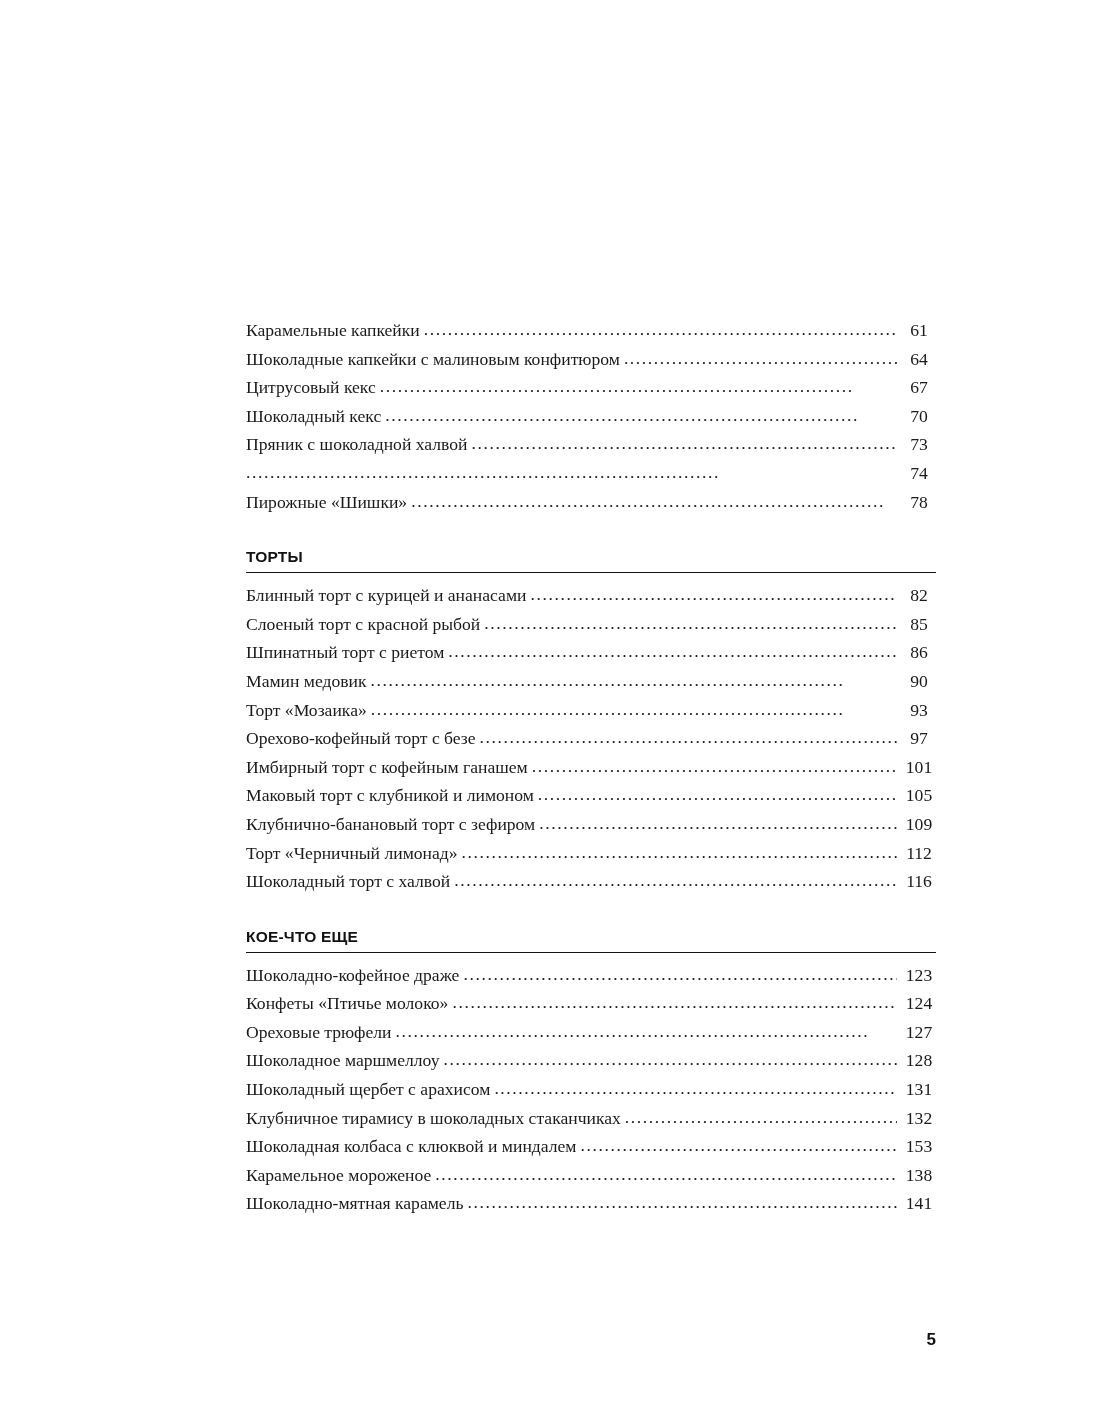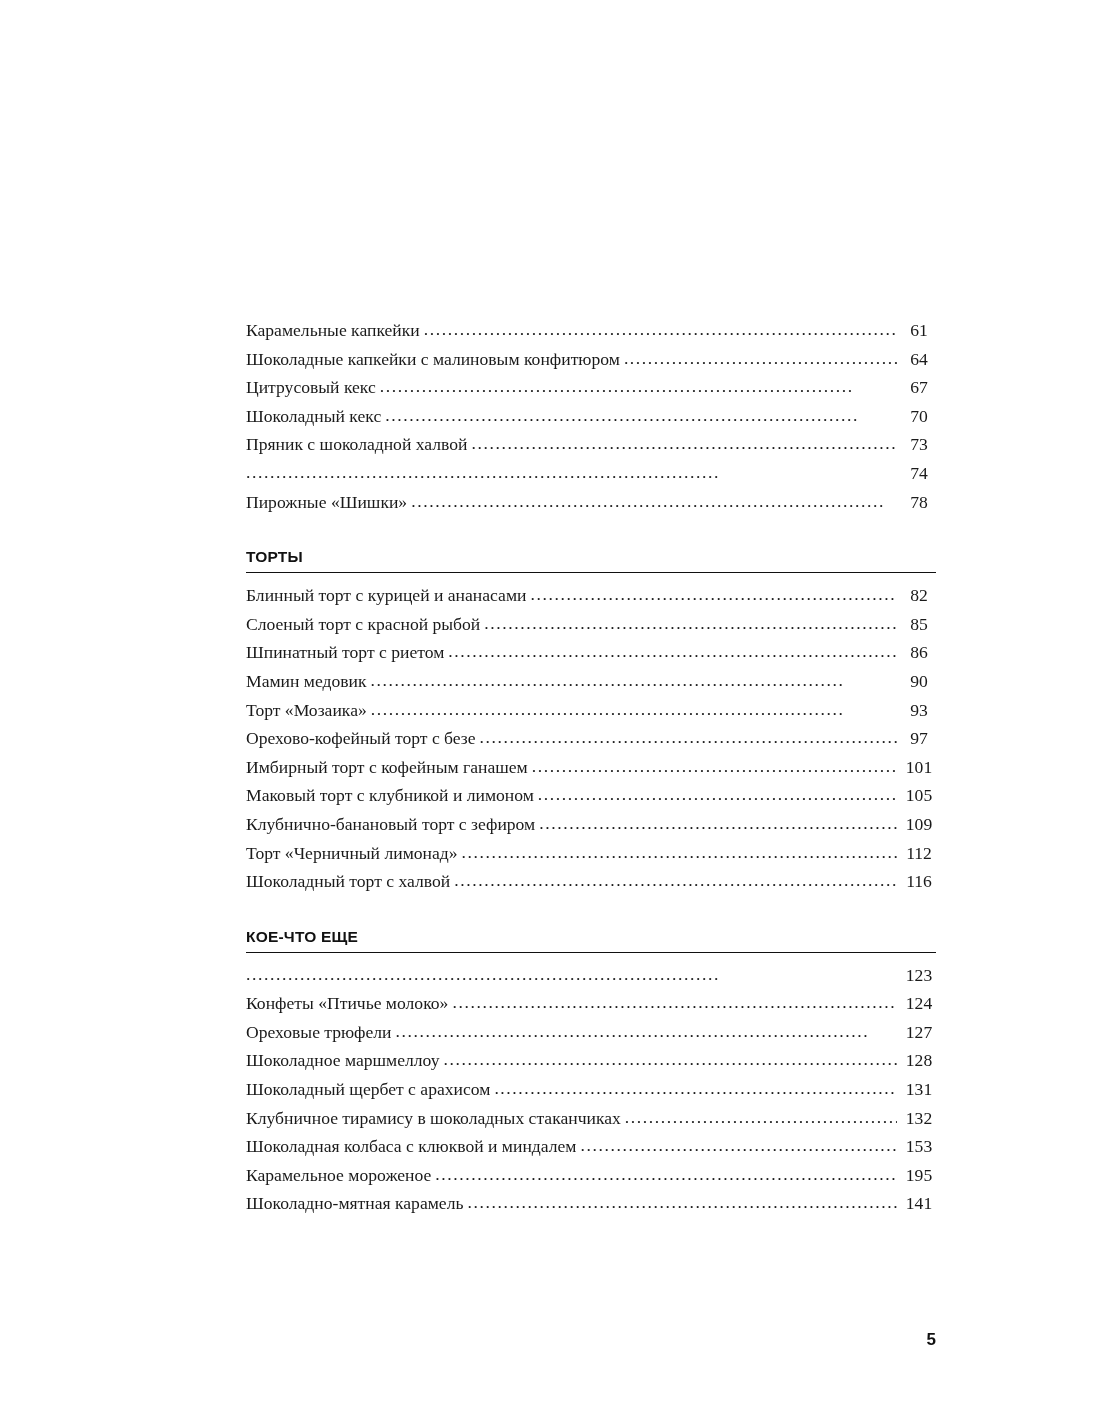--- a/index.html
+++ b/index.html
@@ -181,20 +181,21 @@
             <span class="title">Шоколадный торт с халвой</span>
             <span class="leader">...............................................................................</span>
             <span class="page-num">116</span>
           </div>
         </div>
       </div>
       <div class="toc-section">
         <div class="section-title">КОЕ-ЧТО ЕЩЕ</div>
         <div class="entries">
           <div class="entry">
+            <span class="title">Шоколадно-кофейное драже</span>
             <span class="leader">...............................................................................</span>
             <span class="page-num">123</span>
           </div>
           <div class="entry">
             <span class="title">Конфеты «Птичье молоко»</span>
             <span class="leader">...............................................................................</span>
             <span class="page-num">124</span>
           </div>
           <div class="entry">
             <span class="title">Ореховые трюфели</span>
@@ -217,21 +218,21 @@
             <span class="page-num">132</span>
           </div>
           <div class="entry">
             <span class="title">Шоколадная колбаса с клюквой и миндалем</span>
             <span class="leader">...............................................................................</span>
             <span class="page-num">153</span>
           </div>
           <div class="entry">
             <span class="title">Карамельное мороженое</span>
             <span class="leader">...............................................................................</span>
-            <span class="page-num">195</span>
+            <span class="page-num">138</span>
           </div>
           <div class="entry">
             <span class="title">Шоколадно-мятная карамель</span>
             <span class="leader">...............................................................................</span>
             <span class="page-num">141</span>
           </div>
         </div>
       </div>
     </div>
   <div class="folio">5</div>

